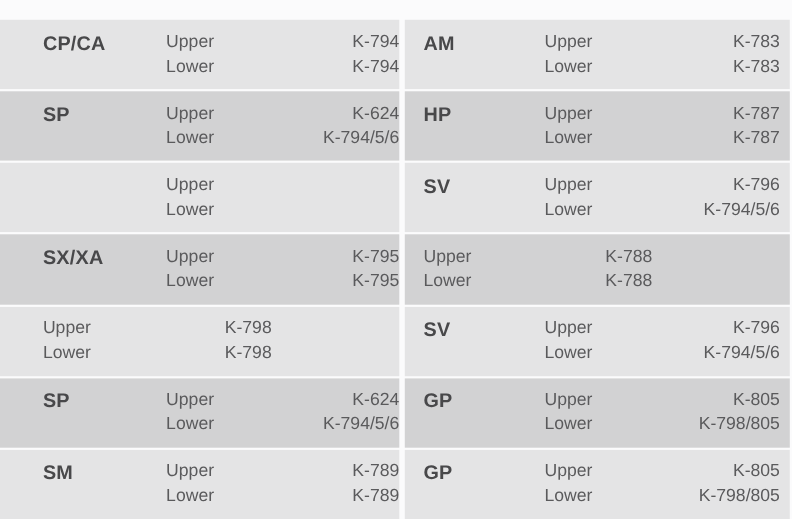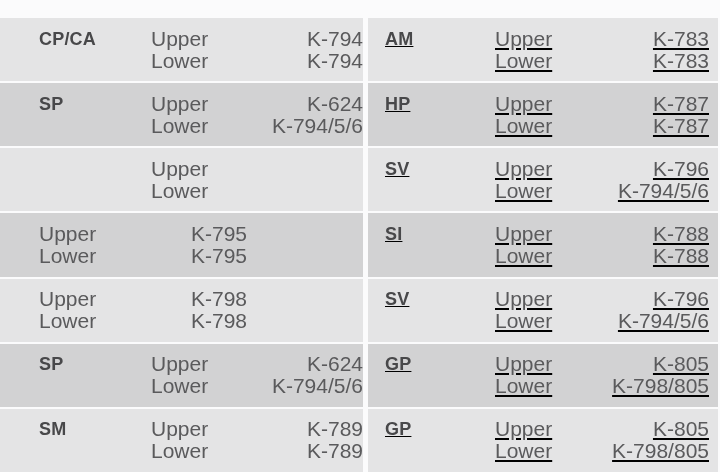--- a/index.html
+++ b/index.html
@@ -29,21 +29,20 @@
     display: grid;
     box-sizing: border-box;
   }
   .col.left .row {
     grid-template-columns: 112px 96px 116px;
     padding-left: 39px;
   }
   .col.right .row {
     grid-template-columns: 110px 98px 116px;
     padding-left: 17px;
-    text-decoration: underline;
   }
   .row.light { background: var(--row-light, #e4e4e5); }
   .row.dark  { background: var(--row-dark,  #d2d2d3); }
   .cell {
     display: flex;
     flex-direction: column;
     justify-content: center;
     overflow: hidden;
   }
   .cell > div {
@@ -51,21 +50,21 @@
     height: 22px;
     white-space: nowrap;
   }
   .label-cell .label {
     font-weight: 700;
     font-size: 18px;
     letter-spacing: 0.2px;
     color: var(--label-text, #48484a);
   }
   .pos-cell, .val-cell {
-    font-size: 21px;
+    font-size: 16px;
     color: var(--value-text, #5a5a5c);
   }
   .val-cell { text-align: right; }
 </style>
 </head>
 <body>
 
 <div class="ref-table" style="--row-light: #e4e4e5; --row-dark: #d2d2d3; --label-text: #48484a; --value-text: #5a5a5c; --gap-color: #fbfbfc;">
   <div class="col left" id="left-col">
   <div class="row light">
@@ -102,20 +101,24 @@
     <div class="cell label-cell">
       <div class="label-spacer"></div>
     </div>
     <div class="cell pos-cell">
       <div class="pos-upper">Upper</div>
       <div class="pos-lower">Lower</div>
     </div>
   </div>
 
   <div class="row dark">
+    <div class="cell label-cell">
+      <div class="label">SX/XA</div>
+      <div class="label-spacer"></div>
+    </div>
     <div class="cell pos-cell">
       <div class="pos-upper">Upper</div>
       <div class="pos-lower">Lower</div>
     </div>
     <div class="cell val-cell">
       <div class="val-upper">K-795</div>
       <div class="val-lower">K-795</div>
     </div>
   </div>
 
@@ -200,24 +203,20 @@
       <div class="pos-upper">Upper</div>
       <div class="pos-lower">Lower</div>
     </div>
     <div class="cell val-cell">
       <div class="val-upper">K-796</div>
       <div class="val-lower">K-794/5/6</div>
     </div>
   </div>
 
   <div class="row dark">
-    <div class="cell label-cell">
-      <div class="label">SI</div>
-      <div class="label-spacer"></div>
-    </div>
     <div class="cell pos-cell">
       <div class="pos-upper">Upper</div>
       <div class="pos-lower">Lower</div>
     </div>
     <div class="cell val-cell">
       <div class="val-upper">K-788</div>
       <div class="val-lower">K-788</div>
     </div>
   </div>
 

